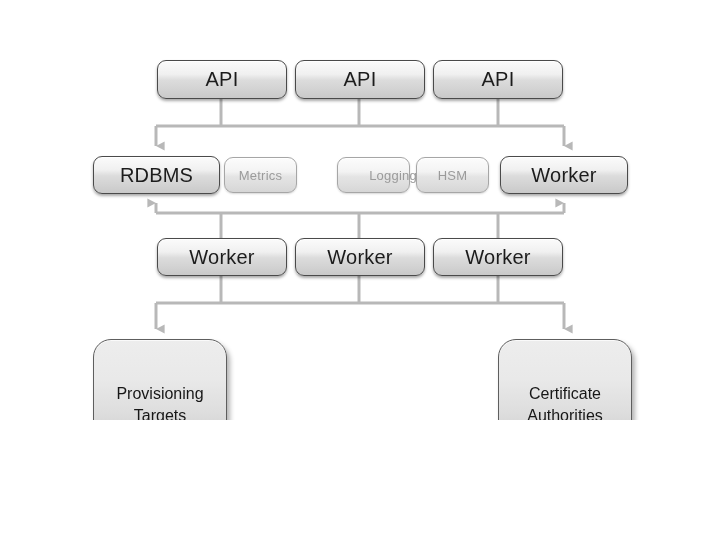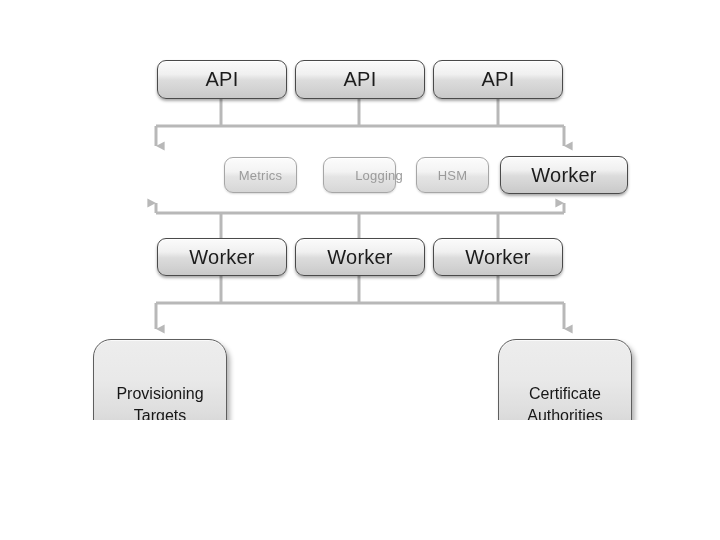--- a/index.html
+++ b/index.html
@@ -136,25 +136,28 @@
   <div class="node pill" style="left:157px; top:60px; width:130px; height:39px;">
     <span class="label">API</span>
   </div>
   <div class="node pill" style="left:295px; top:60px; width:130px; height:39px;">
     <span class="label">API</span>
   </div>
   <div class="node pill" style="left:433px; top:60px; width:130px; height:39px;">
     <span class="label">API</span>
   </div>
 
+  <div class="node pill" style="left:93px; top:156px; width:127px; height:38px;">
+    <span class="label">RDBMS</span>
+  </div>
 
   <div class="node pill muted" style="left:224px; top:157px; width:73px; height:36px;">
     <span class="label">Metrics</span>
   </div>
-  <div class="node pill muted" style="left:323px; top:157px; width:73px; height:36px;padding-left:39px;">
+  <div class="node pill muted" style="left:337px; top:157px; width:73px; height:36px;padding-left:39px;">
     <span class="label">Logging</span>
   </div>
   <div class="node pill muted" style="left:416px; top:157px; width:73px; height:36px;">
     <span class="label">HSM</span>
   </div>
 
   <div class="node pill" style="left:500px; top:156px; width:128px; height:38px;">
     <span class="label">Worker</span>
   </div>
 

